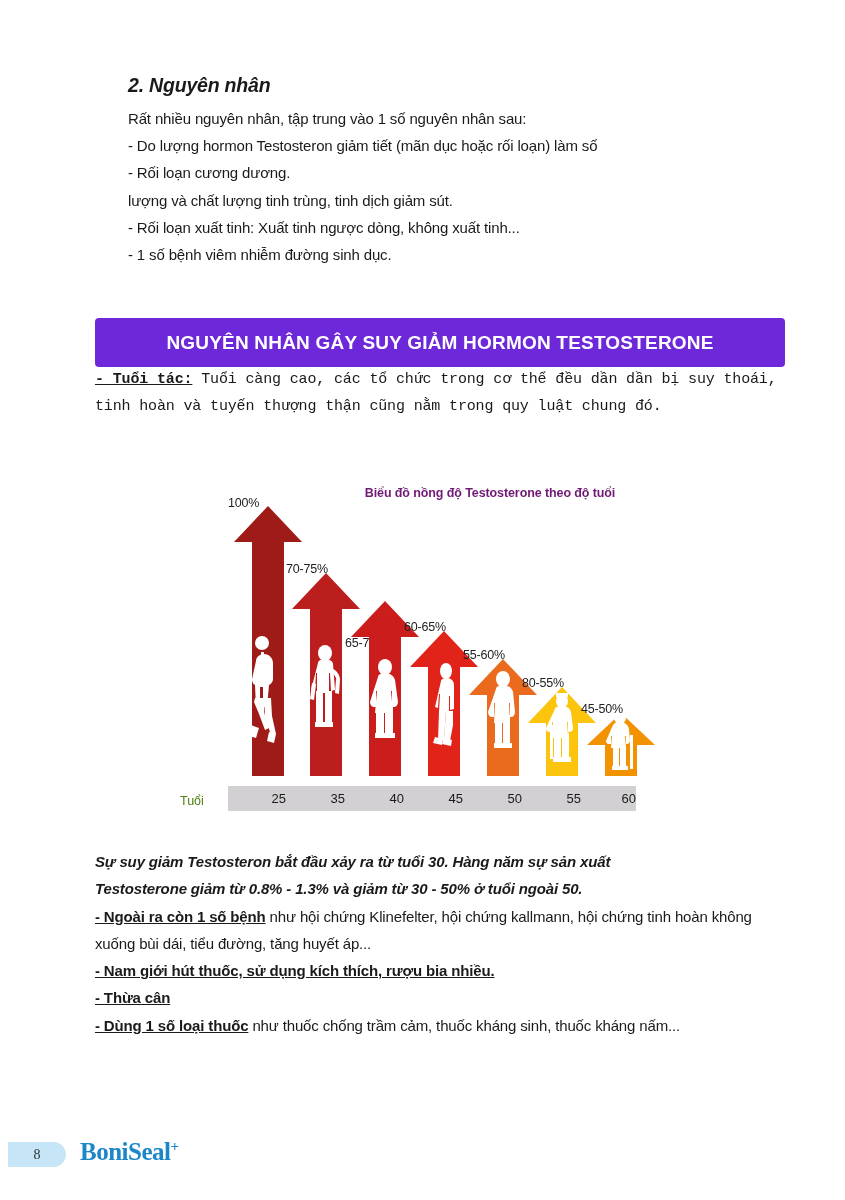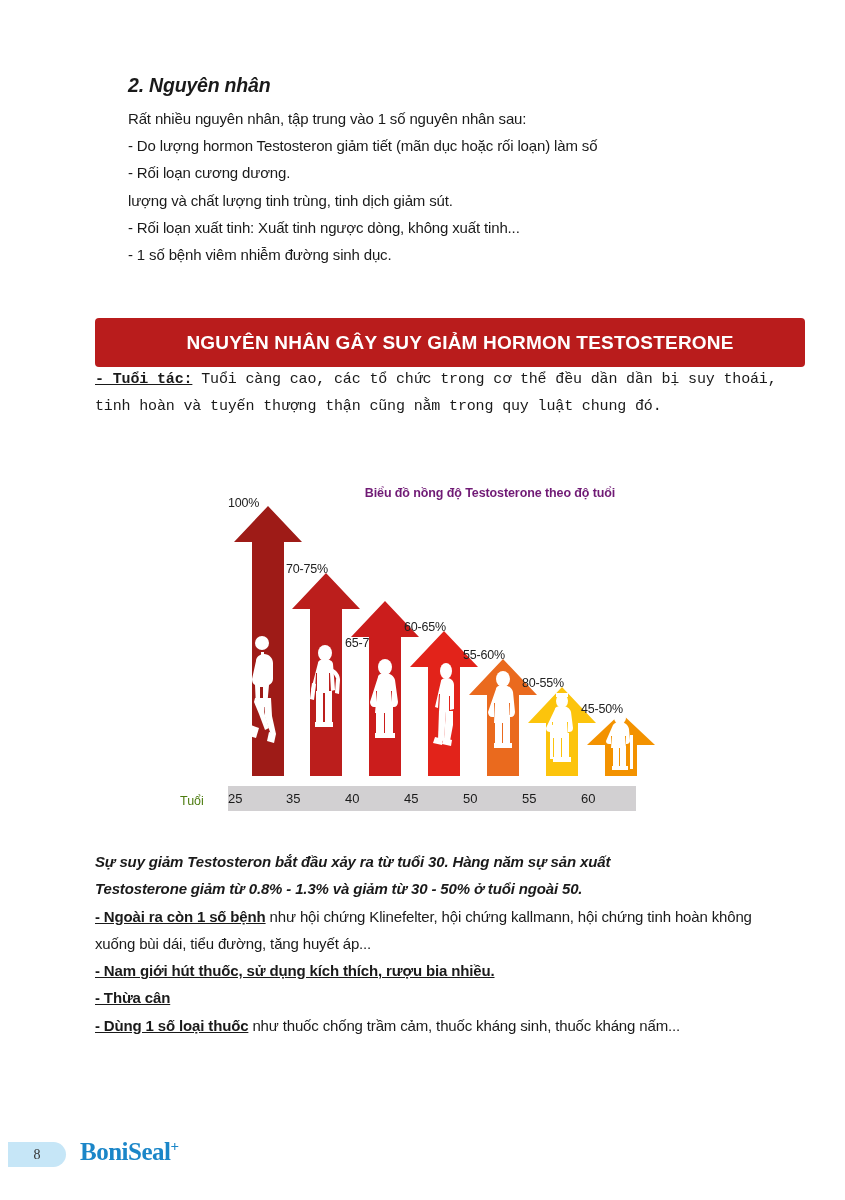--- a/index.html
+++ b/index.html
@@ -51,25 +51,24 @@
   .ital-bold { font-weight: bold; font-style: italic; }
 
   
   .banner {
     position: absolute;
     left: 95px;
     top: 318px;
     width: 690px;
     height: 49px;
     border-radius: 4px;
-    background: #b91c1c;
+    background: #6d28d9;
     display: flex;
     align-items: center;
     justify-content: center;
-    padding-left: 20px;
   }
   .banner-text {
     color: #ffffff;
     font-size: 19px;
     font-weight: bold;
     letter-spacing: 0.2px;
     text-align: center;
     white-space: nowrap;
   }
 
@@ -135,21 +134,21 @@
     left: 0px;
     bottom: 15px;
     font-size: 12.5px;
     color: #4d7c0f;
   }
   .tick {
     position: absolute;
     top: 0;
     height: 25px;
     line-height: 25px;
-    text-align: left;
+    text-align: right;
     font-size: 13px;
     color: #1a1a1a;
   }
 
   
   .footer {
     position: absolute;
     left: 0;
     bottom: 22px;
     width: 845px;

